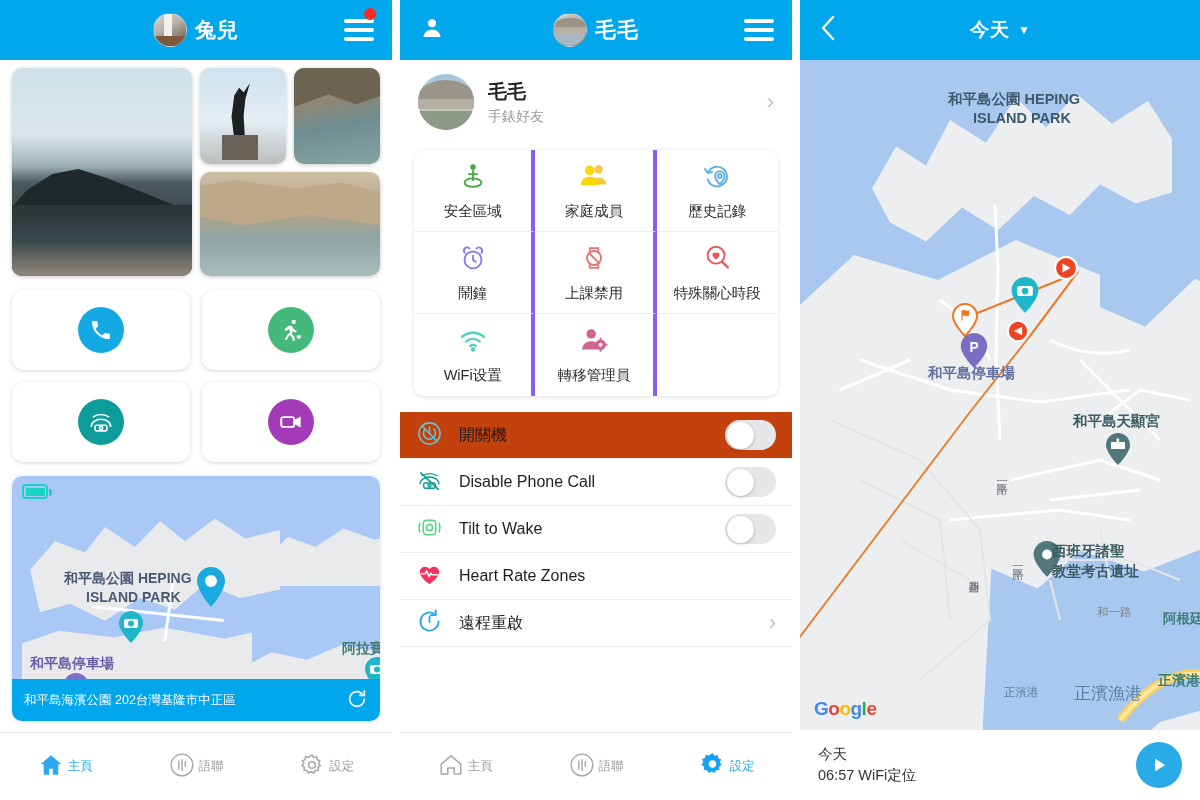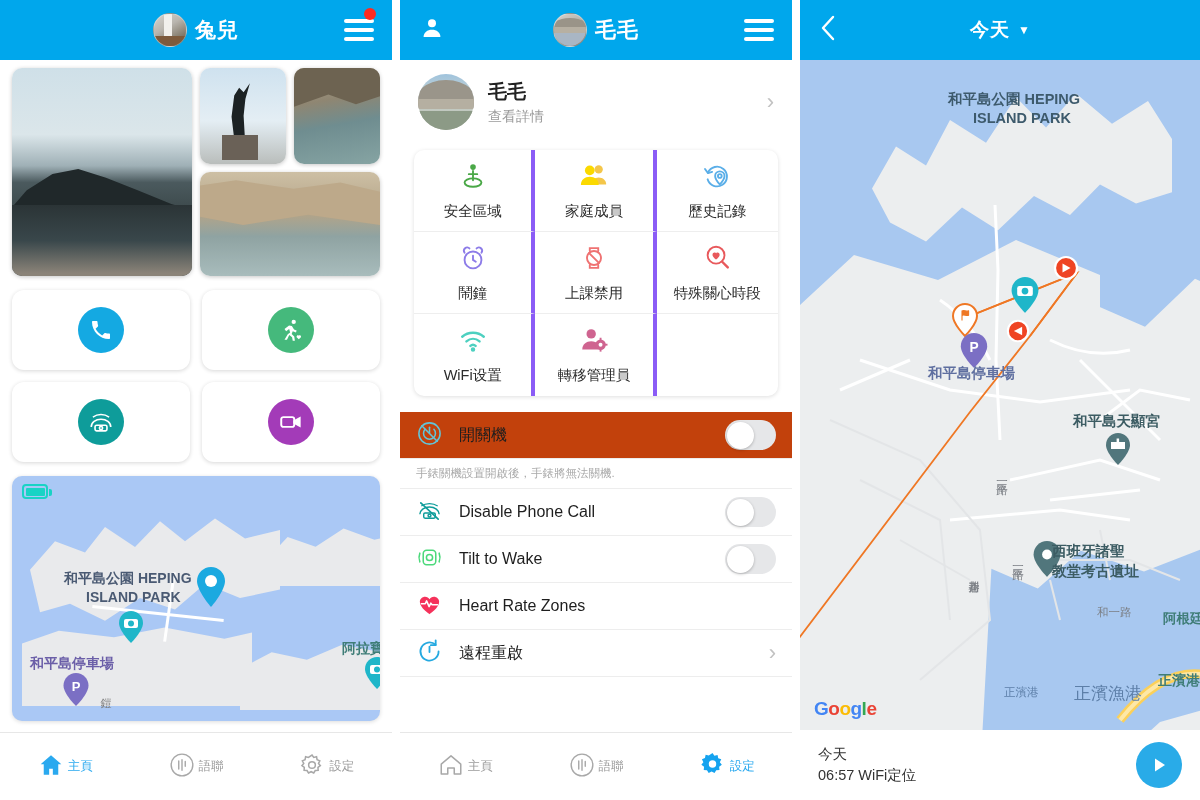--- a/index.html
+++ b/index.html
@@ -329,20 +329,29 @@
           </svg>
       </div>
       <div class="pin" style="left:50px; top:196px;">
         <svg width="28" height="36" viewBox="0 0 28 36">
             <path d="M14 1C7 1 1.5 6.6 1.5 13.5 1.5 22 14 34 14 34s12.5-12 12.5-20.5C26.5 6.6 21 1 14 1z" fill="#7b6fc4"></path>
             <text x="14" y="19" font-size="13" font-family="Liberation Sans" font-weight="bold" fill="#fff" text-anchor="middle">P</text>
           </svg>
       </div>
       <div style="position:absolute; left:86px; top:213px; font-size:11px; color:#7a7a7a; writing-mode:vertical-rl;">鎧</div>
 
+      <div class="addr-bar">
+        <span>和平島海濱公園 202台灣基隆市中正區</span>
+        <span>
+          <svg width="22" height="22" viewBox="0 0 24 24" fill="none" stroke="#fff" stroke-width="1.8" stroke-linecap="round">
+            <path d="M20 12a8 8 0 1 1-2.6-5.9"></path>
+              <path d="M20 3v5h-5"></path>
+          </svg>
+        </span>
+      </div>
     </div>
 
     <div class="tabbar">
       <div class="tab active">
         <span>
           <svg width="26" height="26" viewBox="0 0 24 24" fill="#2aa9ef">
               <path d="M12 3L2.5 11.2h2.8V21h5v-5.6h3.4V21h5v-9.8h2.8z"></path>
             </svg>
         </span>
         <span class="lbl">主頁</span>
@@ -387,21 +396,21 @@
         <span></span>
           <span></span>
           <span></span>
       </div>
     </div>
 
     <div class="profile-row">
       <div class="avatar-lg"></div>
       <div>
         <div class="p-name">毛毛</div>
-        <div class="p-sub">查看詳情</div>
+        <div class="p-sub">手錶好友</div>
       </div>
       <div class="chev">›</div>
     </div>
 
     <div class="grid-card">
 
       <div class="gi">
         <span>
           <svg width="30" height="30" viewBox="0 0 32 32" fill="none" stroke="#4aa847" stroke-width="2">
             <circle cx="16" cy="6.5" r="3" fill="#4aa847" stroke="none"></circle>
@@ -510,21 +519,20 @@
             <circle cx="14" cy="14" r="11"></circle>
             <path d="M14 7.5v6" stroke-linecap="round"></path>
             <path d="M9.4 9.6a6.2 6.2 0 1 0 9.2 0" stroke-linecap="round"></path>
             <path d="M6 6l16 16" stroke-linecap="round"></path>
           </svg>
         </span>
         <span class="set-label">開關機</span>
         <span class="toggle"></span>
       </div>
 
-      <div class="hint">手錶關機設置開啟後，手錶將無法關機.</div>
 
       <div class="set-row">
         <span>
           <svg width="27" height="27" viewBox="0 0 28 28" fill="none" stroke="#0e9c9a" stroke-width="1.5">
             <path d="M4 18c0-4.4 4.5-7.6 10-7.6s10 3.2 10 7.6"></path>
             <rect x="8" y="16.6" width="12" height="5.4" rx="1.4"></rect>
             <circle cx="14" cy="19.3" r="1.5"></circle>
             <path d="M5.5 9.4c5-3.4 12-3.4 17 0" stroke-width="1.3"></path>
             <path d="M5 6l18 17" stroke-width="1.7" stroke-linecap="round"></path>
           </svg>

